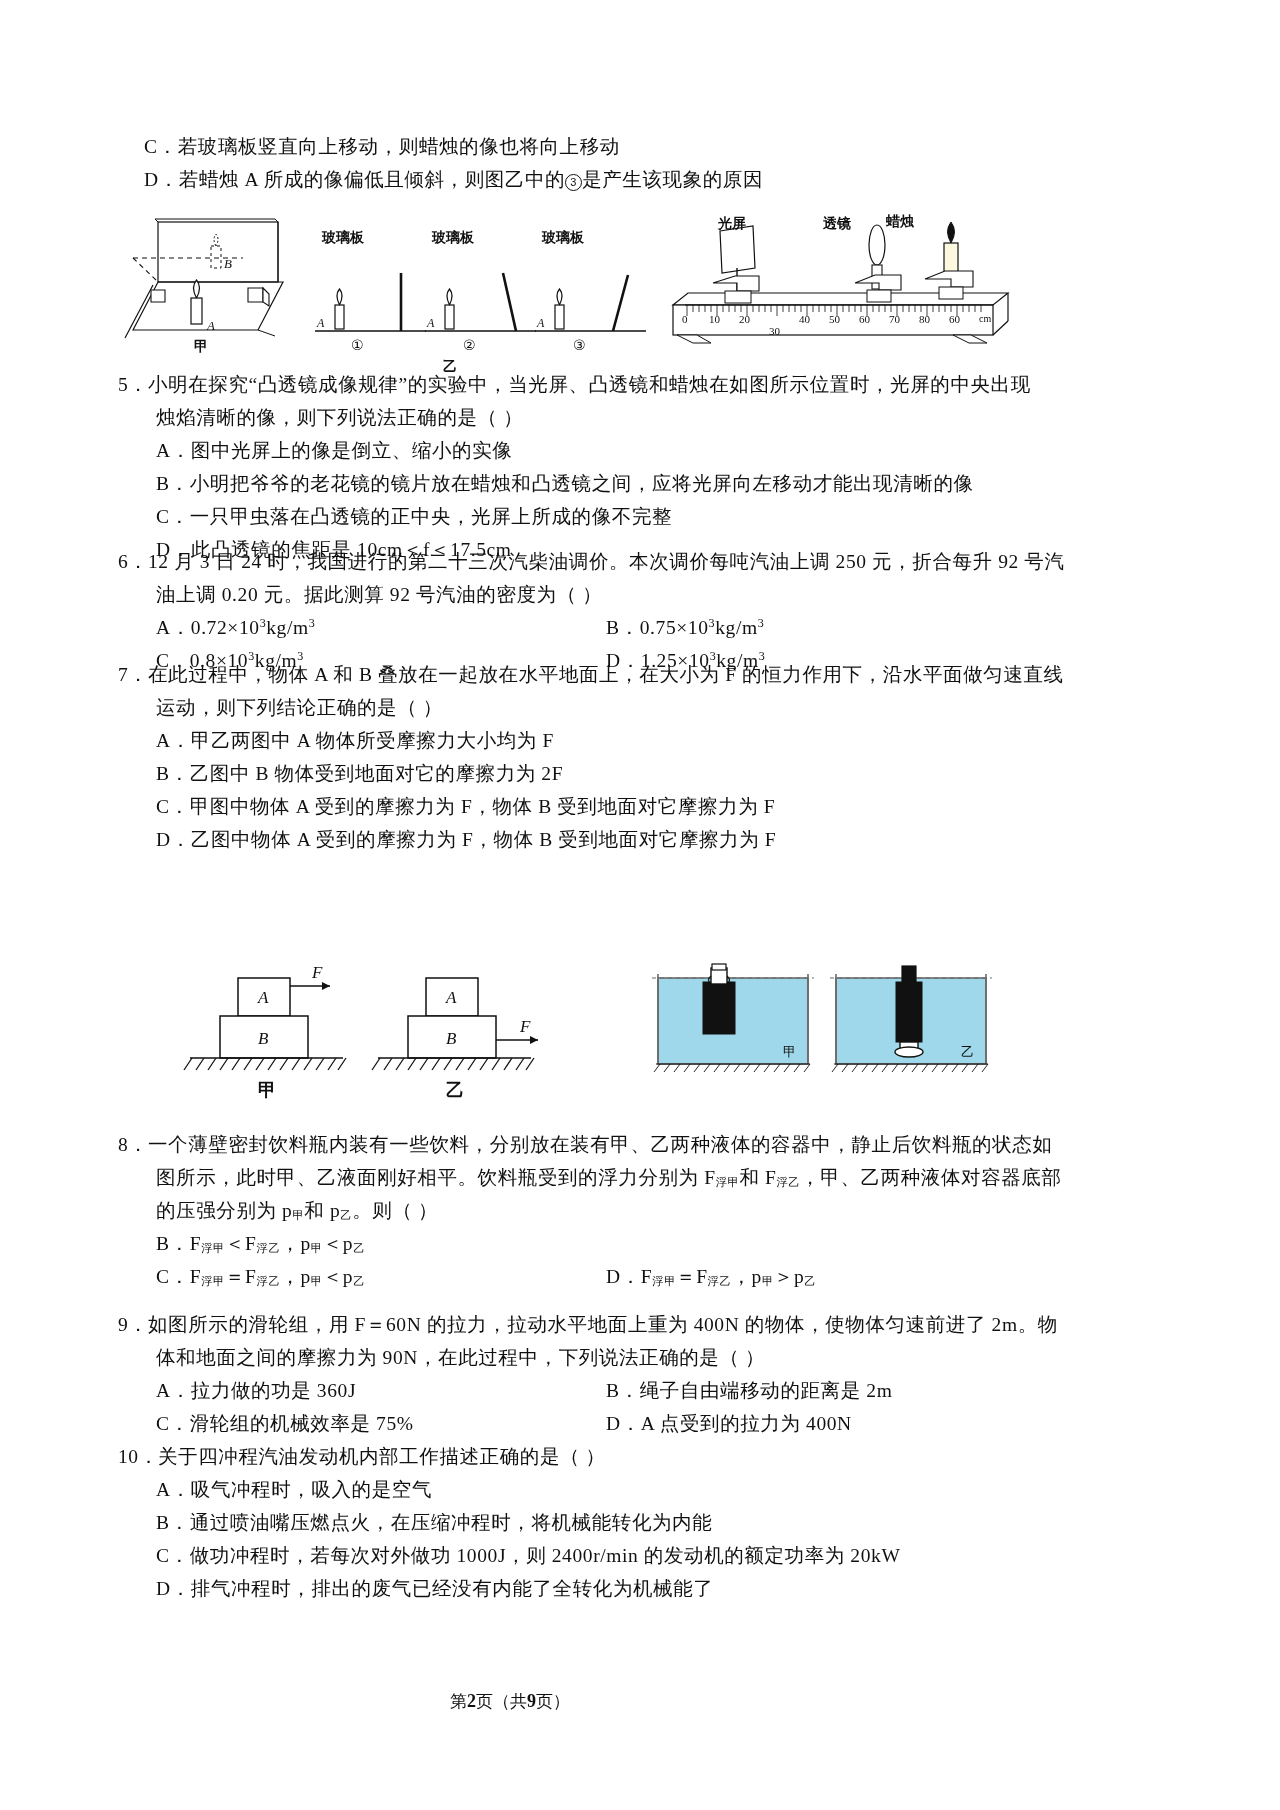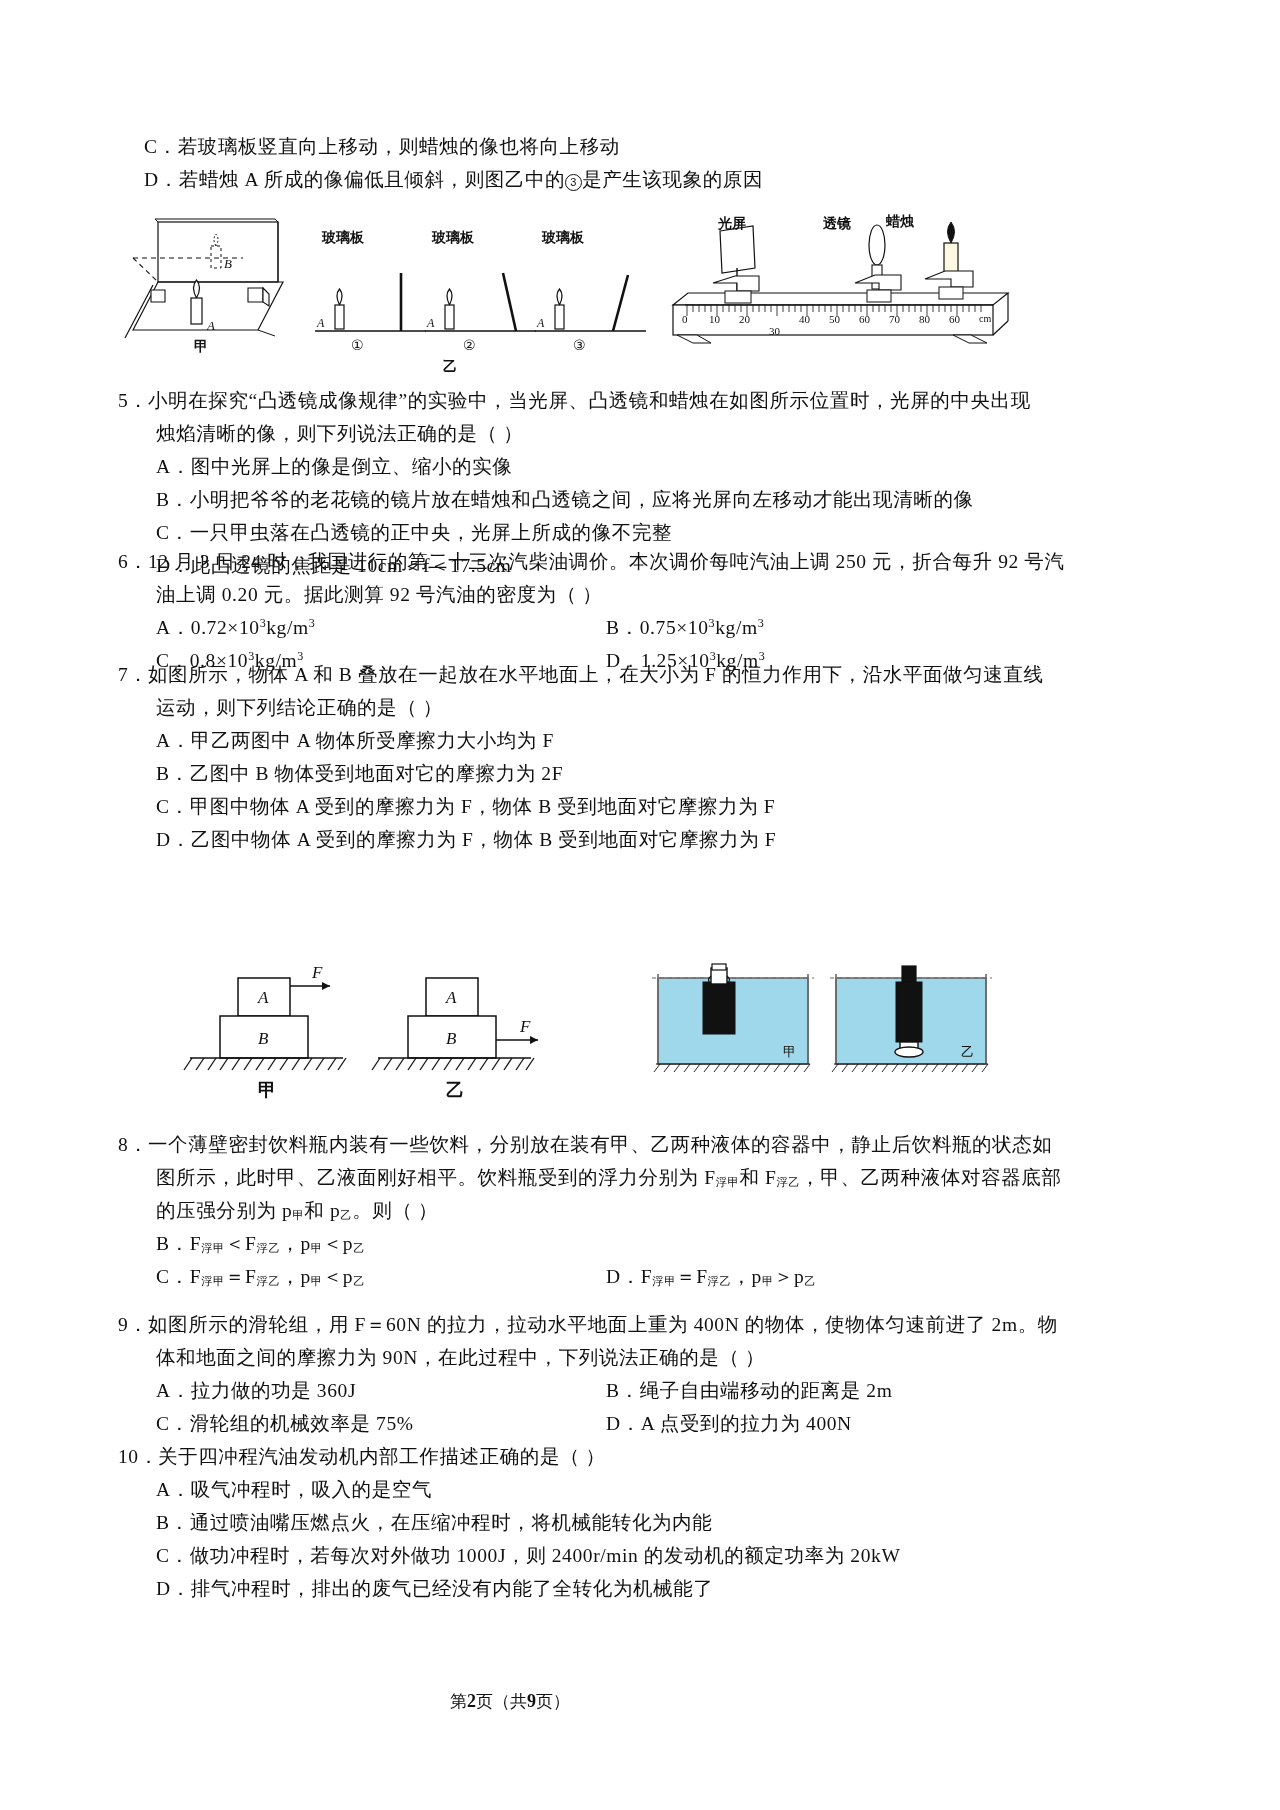--- a/index.html
+++ b/index.html
@@ -189,21 +189,21 @@
       <span style="position:absolute;left:256px;font-size:11px;font-family:'Liberation Serif',serif;">80</span>
       <span style="position:absolute;left:286px;font-size:11px;font-family:'Liberation Serif',serif;">60</span>
       <span style="position:absolute;left:316px;font-size:10px;font-family:'Liberation Serif',serif;">cm</span>
     </div>
 
     <div class="cap zh" style="left:600px;top:10px;">光屏</div>
     <div class="cap zh" style="left:705px;top:10px;">透镜</div>
     <div class="cap zh" style="left:768px;top:8px;">蜡烛</div>
   </div>
 
-  <div style="position:absolute;left:118px;top:384px;width:930px;">
+  <div style="position:absolute;left:118px;top:368px;width:930px;">
     <div class="qline" style="padding-left:30px;">
       <span class="qnum">5．</span><span>小明在探究“凸透镜成像规律”的实验中，当光屏、凸透镜和蜡烛在如图所示位置时，光屏的中央出现</span>
     </div>
     <div class="qline indent2">烛焰清晰的像，则下列说法正确的是（      ）</div>
     <div class="opt indent2">A．图中光屏上的像是倒立、缩小的实像</div>
     <div class="opt indent2">B．小明把爷爷的老花镜的镜片放在蜡烛和凸透镜之间，应将光屏向左移动才能出现清晰的像</div>
     <div class="opt indent2">C．一只甲虫落在凸透镜的正中央，光屏上所成的像不完整</div>
     <div class="opt indent2">D．此凸透镜的焦距是 10cm＜f＜17.5cm</div>
   </div>
 
@@ -225,21 +225,21 @@
         <span>C．</span><span>0.8×10</span><sup>3</sup><span>kg/m</span><sup>3</sup>
       </div>
       <div class="opt">
         <span>D．</span><span>1.25×10</span><sup>3</sup><span>kg/m</span><sup>3</sup>
       </div>
     </div>
   </div>
 
   <div style="position:absolute;left:118px;top:658px;width:930px;">
     <div class="qline" style="padding-left:30px;">
-      <span class="qnum">7．</span><span>如图所示，物体 A 和 B 叠放在一起放在水平地面上，在大小为 F 的恒力作用下，沿水平面做匀速直线</span>
+      <span class="qnum">7．</span><span>在此过程中，物体 A 和 B 叠放在一起放在水平地面上，在大小为 F 的恒力作用下，沿水平面做匀速直线</span>
     </div>
     <div class="qline indent2">运动，则下列结论正确的是（      ）</div>
     <div class="opt indent2">A．甲乙两图中 A 物体所受摩擦力大小均为 F</div>
     <div class="opt indent2">B．乙图中 B 物体受到地面对它的摩擦力为 2F</div>
     <div class="opt indent2">C．甲图中物体 A 受到的摩擦力为 F，物体 B 受到地面对它摩擦力为 F</div>
     <div class="opt indent2">D．乙图中物体 A 受到的摩擦力为 F，物体 B 受到地面对它摩擦力为 F</div>
   </div>
 
   <div class="fig2">
 

